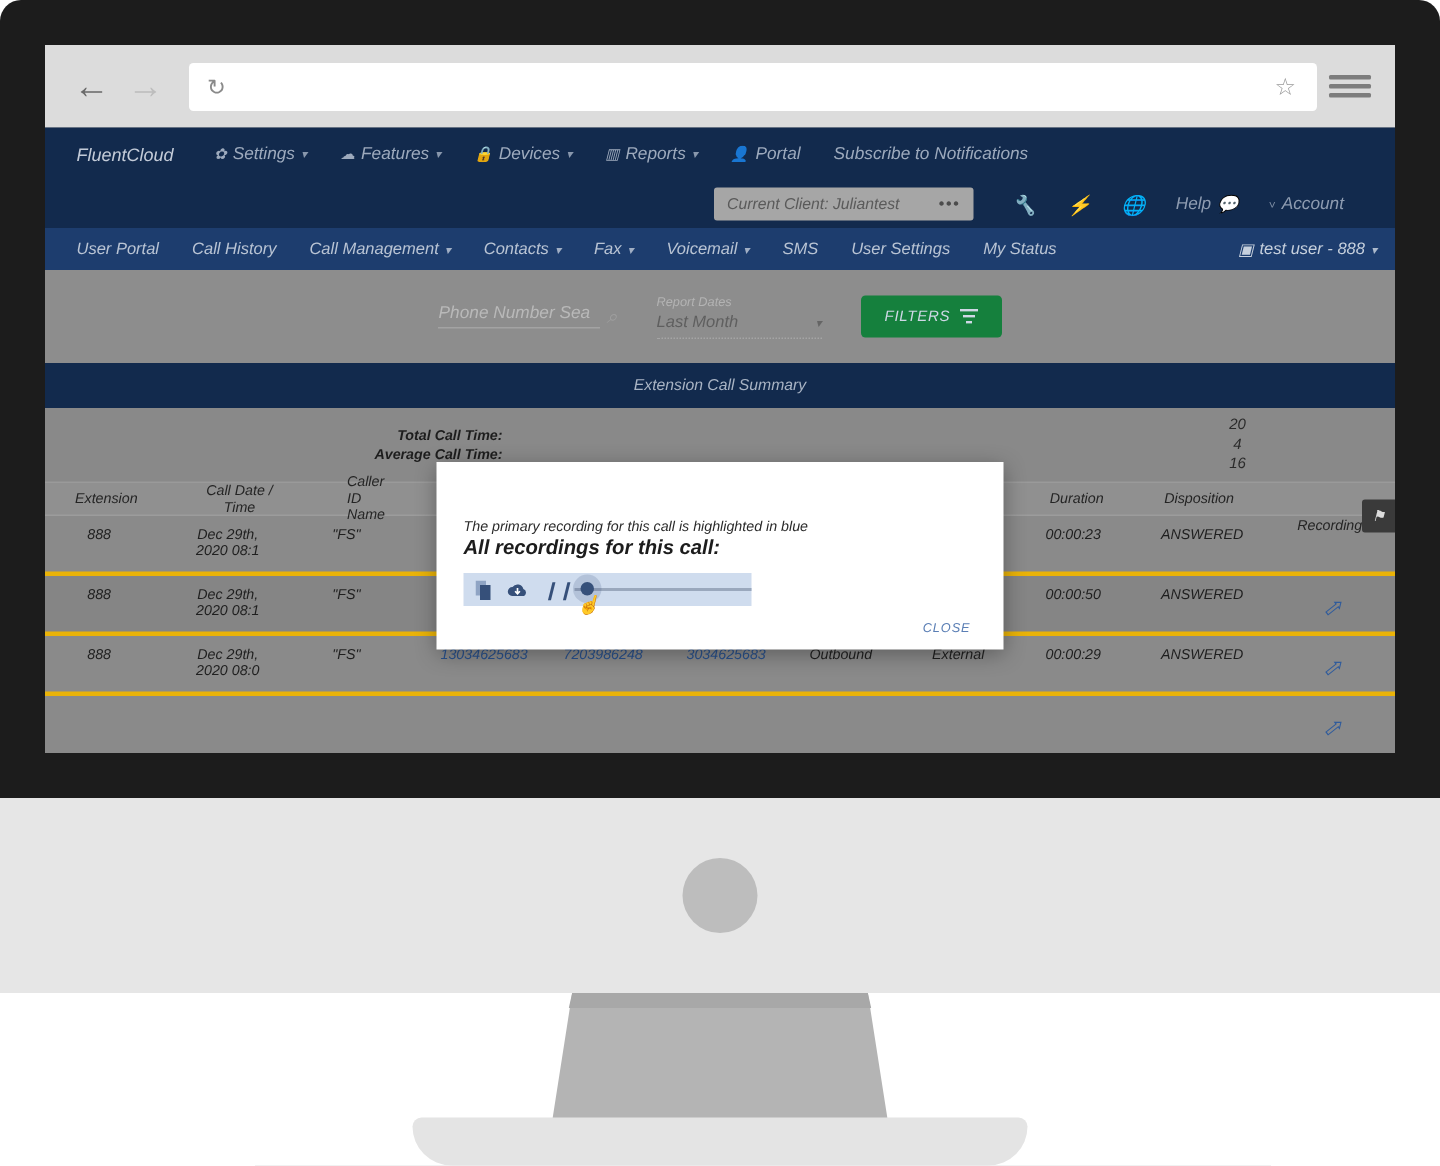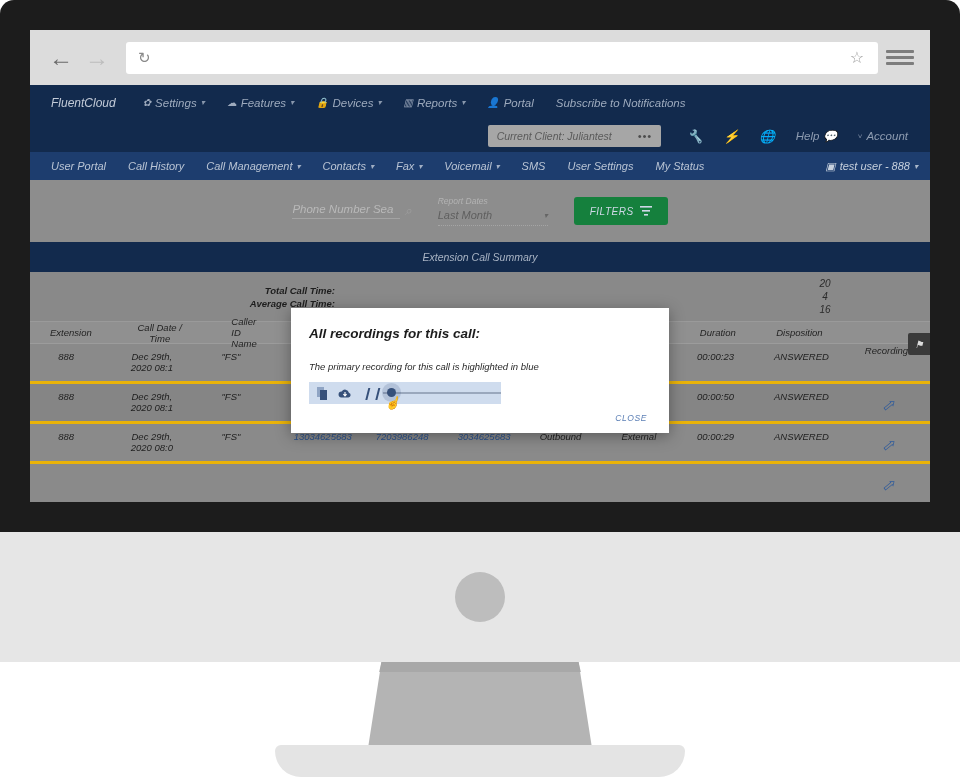--- a/index.html
+++ b/index.html
@@ -90,21 +90,21 @@
     display: flex; align-items: center; gap: 4px; white-space: nowrap;
   }
   #topnav .brand { color: #c3cbd8; font-size: 12px; padding-right: 16px; }
   .caret { font-size: 8px; opacity: .85; }
   .mini-ico { font-size: 10px; }
 
   
   #clientbar {
     height: 32px; background: #122a4d;
     display: flex; align-items: center; justify-content: flex-end;
-    padding-right: 12px; gap: 0;
+    padding-right: 24px; gap: 0;
   }
   #client-pill {
     background: #a6a6a6; color: #5a5a5a; font-size: 10.5px;
     height: 22px; border-radius: 2px; display: flex; align-items: center;
     padding: 0 9px; gap: 26px; margin-right: 16px;
   }
   #client-pill .dots { color: #4c4c4c; letter-spacing: 1px; font-size: 11px; }
   #clientbar .tool {
     color: #8e9cb1; font-size: 13px; padding: 0 10px;
     display: flex; align-items: center; gap: 4px;
@@ -449,22 +449,22 @@
           <div class="c c-type">External</div>
           <div class="c c-dur">00:00:29</div>
           <div class="c c-disp">ANSWERED</div>
           <div class="c c-rec">
             <span class="rec-icon">⬀</span>
           </div>
         </div>
       </div>
 
       <div id="modal-card">
+        <div id="modal-sub">The primary recording for this call is highlighted in blue</div>
         <div id="modal-title">All recordings for this call:</div>
-        <div id="modal-sub">The primary recording for this call is highlighted in blue</div>
 
         <div id="player">
           <svg class="pico" width="11" height="13" viewBox="0 0 11 13">
             <rect x="0" y="0" width="7" height="10" fill="#8fa4c4"></rect>
             <rect x="3" y="3" width="7" height="10" fill="#36507a"></rect>
           </svg>
           <svg class="pico" width="14" height="11" viewBox="0 0 14 11">
             <path d="M3.4 9.4a3 3 0 0 1 .3-6 4 4 0 0 1 7.2 1.3 2.4 2.4 0 0 1-.5 4.7z" fill="#36507a"></path>
             <path d="M7 4v3.4M5.4 6.2 7 7.9l1.6-1.7" stroke="#ffffff" stroke-width="1.1" fill="none"></path>
           </svg>

